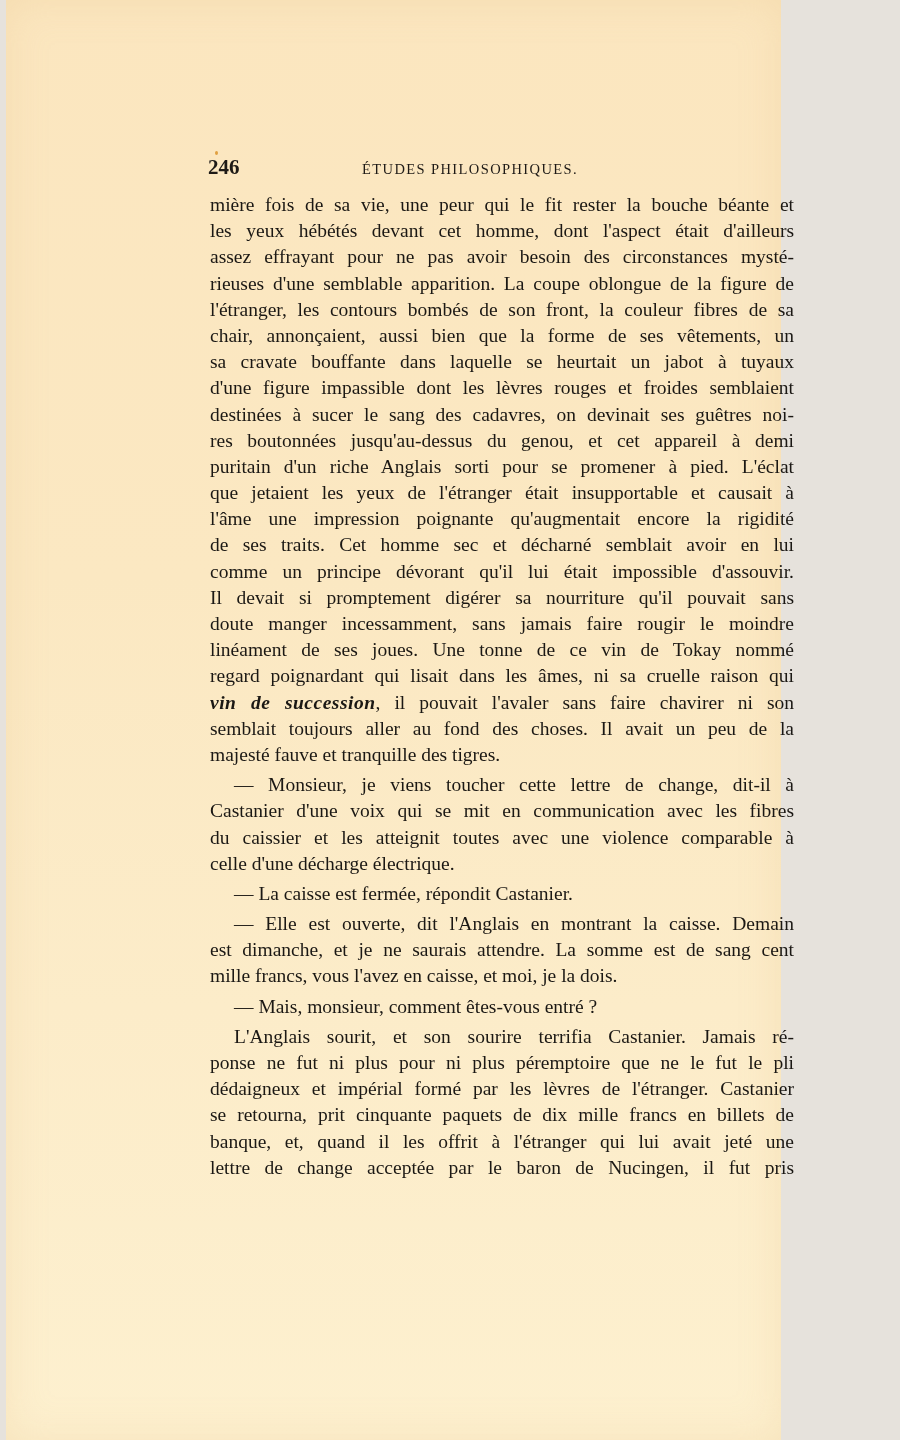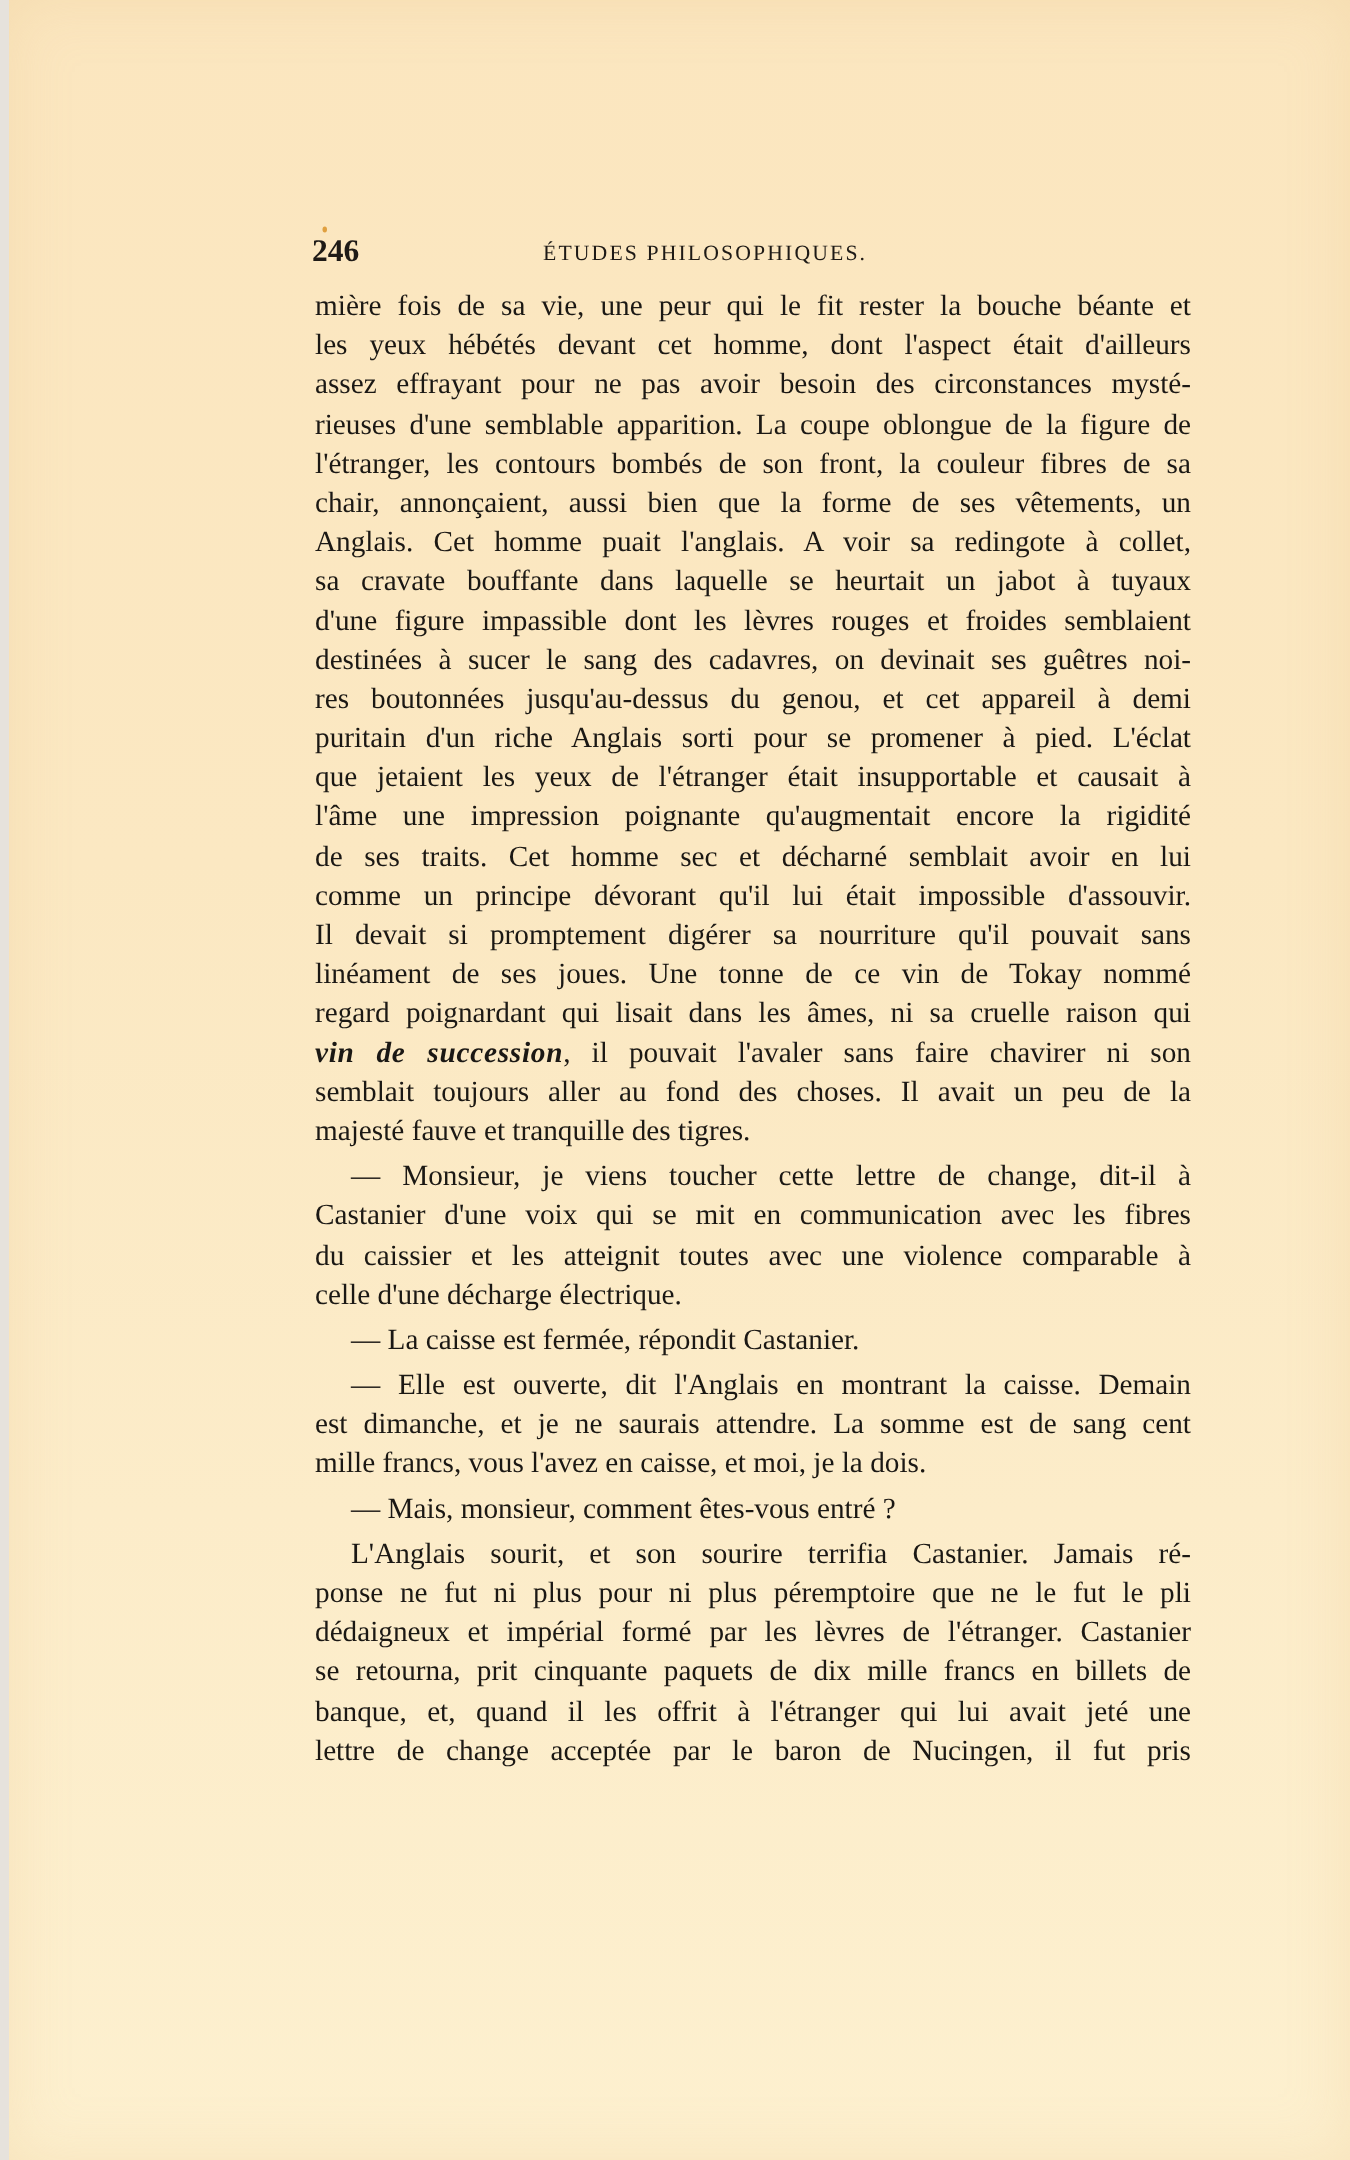--- a/index.html
+++ b/index.html
@@ -10,21 +10,21 @@
       width: 900px;
       height: 1440px;
       background: #e6e2dc;
       position: relative;
       overflow: hidden;
     }
     .page {
       position: absolute;
       left: 6px;
       top: 0;
-      width: 894px;
+      width: 775px;
       height: 1440px;
       background: linear-gradient(180deg, #fbe6bf 0%, #fbe8c2 40%, #fcecc9 70%, #fdf0cf 100%);
       box-shadow: inset 0 0 40px rgba(230, 190, 130, 0.25);
     }
     .header {
       position: absolute;
       top: 155px;
       left: 202px;
       width: 594px;
       height: 30px;
@@ -100,31 +100,31 @@
 
   <div class="text-block">
 
     <div>
       <span class="line">mière fois de sa vie, une peur qui le fit rester la bouche béante et</span>
       <span class="line">les yeux hébétés devant cet homme, dont l'aspect était d'ailleurs</span>
       <span class="line">assez effrayant pour ne pas avoir besoin des circonstances mysté-</span>
       <span class="line">rieuses d'une semblable apparition. La coupe oblongue de la figure de</span>
       <span class="line">l'étranger, les contours bombés de son front, la couleur fibres de sa</span>
       <span class="line">chair, annonçaient, aussi bien que la forme de ses vêtements, un</span>
-      <span class="line">Anglais. Cet homme puait l'anglais. A voir sa redingote à collet,</span>
       <span class="line">sa cravate bouffante dans laquelle se heurtait un jabot à tuyaux</span>
       <span class="line">d'une figure impassible dont les lèvres rouges et froides semblaient</span>
       <span class="line">destinées à sucer le sang des cadavres, on devinait ses guêtres noi-</span>
       <span class="line">res boutonnées jusqu'au-dessus du genou, et cet appareil à demi</span>
       <span class="line">puritain d'un riche Anglais sorti pour se promener à pied. L'éclat</span>
       <span class="line">que jetaient les yeux de l'étranger était insupportable et causait à</span>
       <span class="line">l'âme une impression poignante qu'augmentait encore la rigidité</span>
       <span class="line">de ses traits. Cet homme sec et décharné semblait avoir en lui</span>
       <span class="line">comme un principe dévorant qu'il lui était impossible d'assouvir.</span>
       <span class="line">Il devait si promptement digérer sa nourriture qu'il pouvait sans</span>
+      <span class="line">doute manger incessamment, sans jamais faire rougir le moindre</span>
       <span class="line">linéament de ses joues. Une tonne de ce vin de Tokay nommé</span>
       <span class="line">regard poignardant qui lisait dans les âmes, ni sa cruelle raison qui</span>
       <span class="line"><span class="italic">vin de succession</span><span>, il pouvait l'avaler sans faire chavirer ni son</span></span>
       <span class="line">semblait toujours aller au fond des choses. Il avait un peu de la</span>
       <span class="line last">majesté fauve et tranquille des tigres.</span>
     </div>
     <div class="para-gap"></div>
 
     <div>
       <span class="line indent">— Monsieur, je viens toucher cette lettre de change, dit-il à</span>

